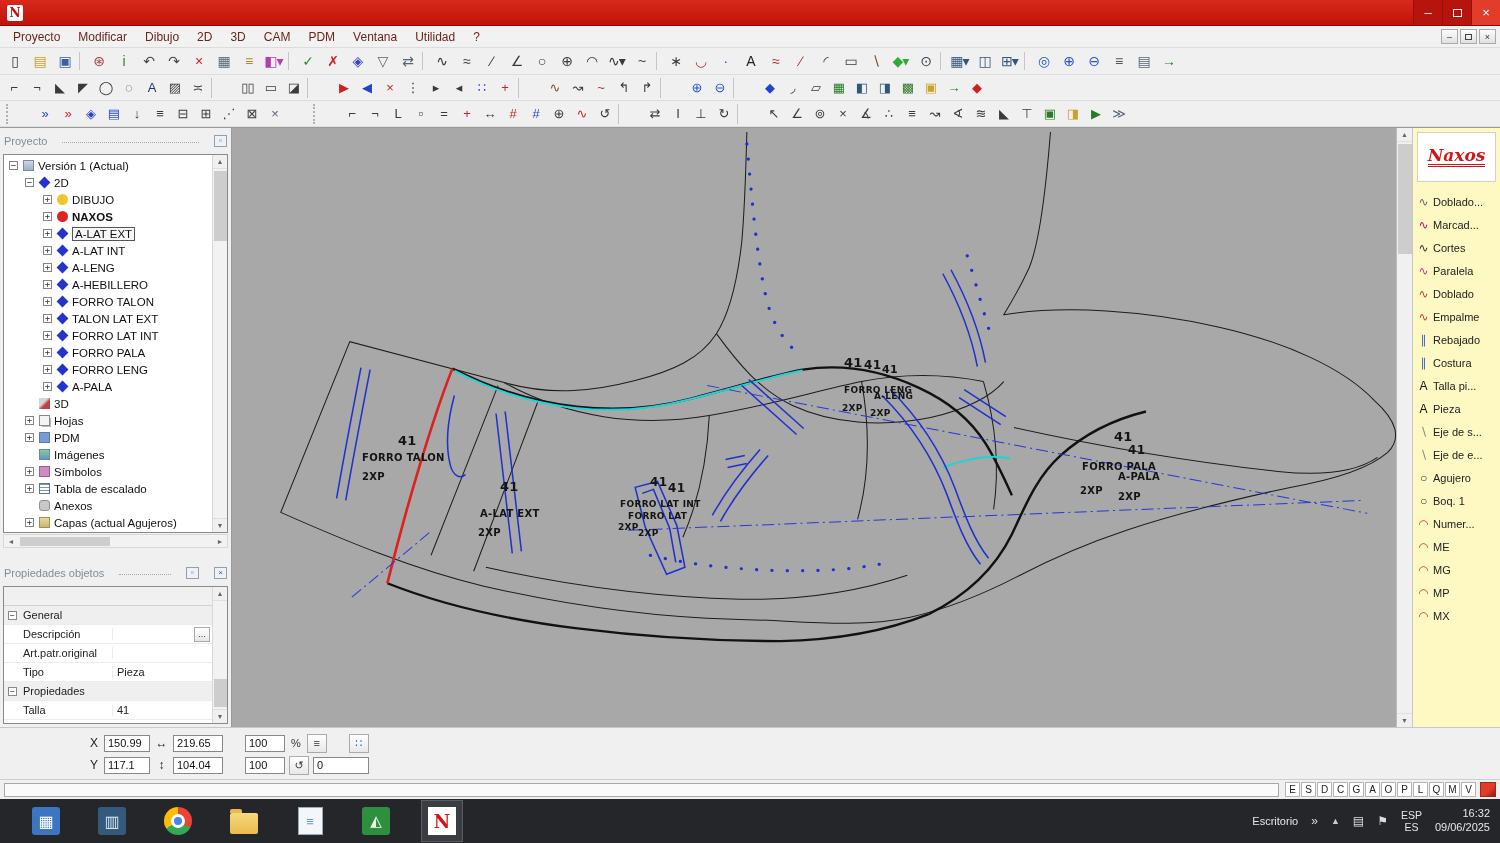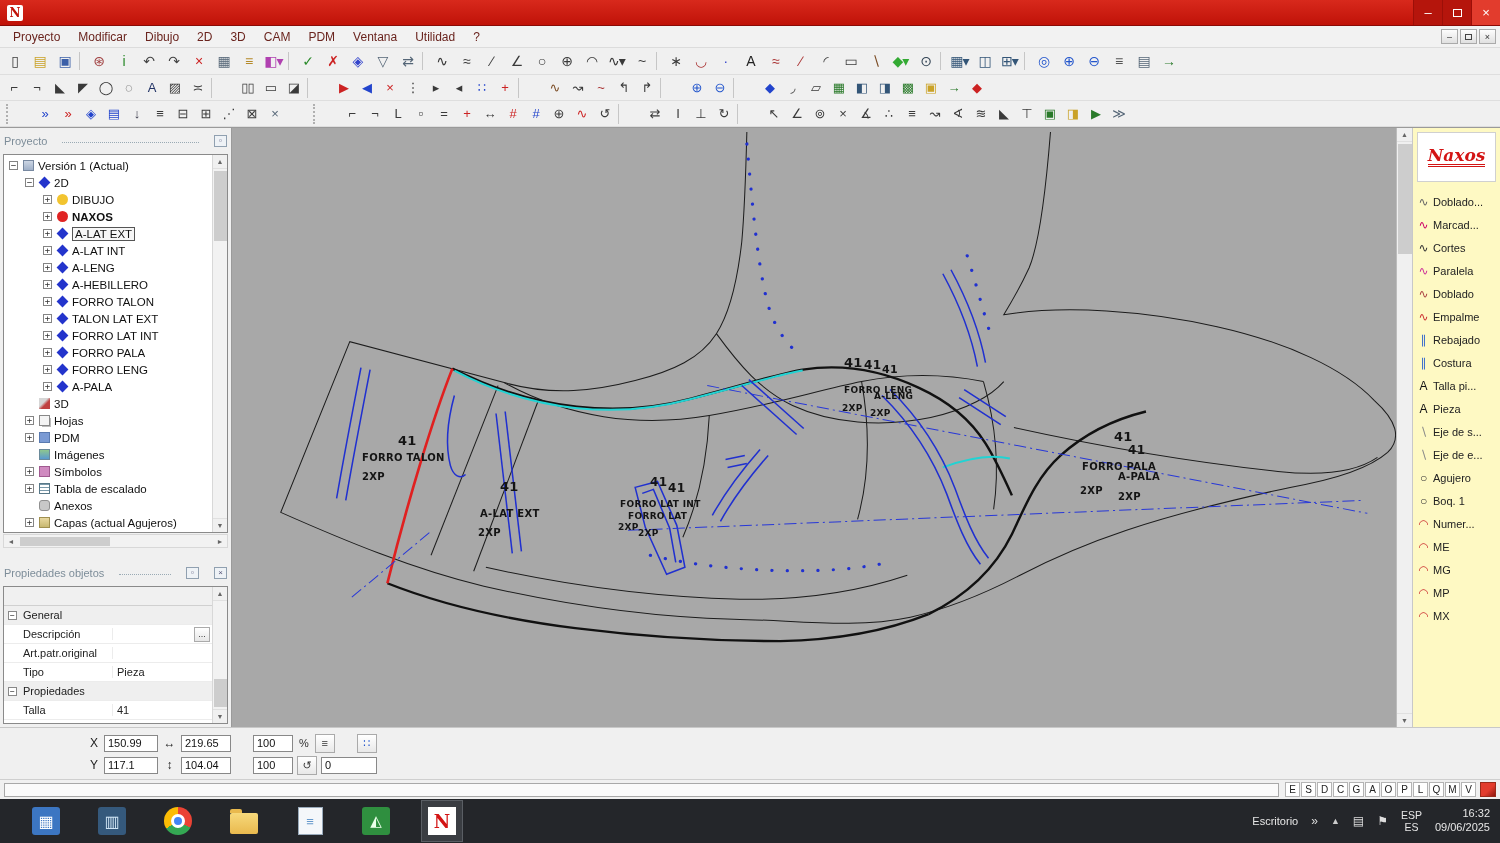--- a/index.html
+++ b/index.html
@@ -98,21 +98,21 @@
   .logo{height:50px;flex:none;margin:4px 4px 8px;background:#fff;border:1px solid #d0d0d0;display:flex;align-items:center;justify-content:center}
   .logo span{font-family:"DejaVu Serif",serif;font-style:italic;font-weight:bold;font-size:17px;color:#d31414;border-bottom:3px double #d31414;line-height:1.05}
   .rp-item{height:23px;flex:none;display:flex;align-items:center;padding-left:3px;font-size:11px;color:#222;white-space:nowrap;overflow:hidden}
   .rp-ico{width:15px;flex:none;text-align:center;margin-right:2px;font-size:12px;font-style:normal}
 
   
   .coordbar{height:52px;flex:none;background:#f0f0f0;border-top:1px solid #c8c8c8;padding:4px 0 0 88px}
   .crow{display:flex;align-items:center;height:22px;gap:4px}
   .clab{font-size:12px;color:#222;width:12px;text-align:center}
   .ci{height:17px;border:1px solid #888;background:#fff;font-size:11px;padding:0 3px;font-family:"Liberation Sans",sans-serif;color:#111}
-  .w46{width:54px}.w50{width:50px}.w40{width:40px}.w56{width:56px}
+  .w46{width:46px}.w50{width:50px}.w40{width:40px}.w56{width:56px}
   .cic{width:15px;text-align:center;font-size:12px;color:#222}
   .cbtn{width:20px;height:19px;border:1px solid #aaa;background:linear-gradient(#fff,#e8e8e8);font-size:11px;display:flex;align-items:center;justify-content:center;color:#333}
   .pct{font-size:11px;color:#333;margin:0 2px}
   .cspace{width:14px}
 
   
   .letterbar{height:20px;flex:none;background:#f0f0f0;border-top:1px solid #cfcfcf;display:flex;align-items:center;padding:0 4px;gap:1px}
   .lfield{flex:1;height:14px;border:1px solid #a8a8a8;background:#fafafa;margin-right:5px}
   .lbox{width:15px;height:15px;border:1px solid #b4b4b4;background:#fff;font-size:10px;display:flex;align-items:center;justify-content:center;color:#222}
   .lflag{width:16px;height:15px;background:linear-gradient(135deg,#e23c2d 55%,#8f1710);border:1px solid #9a2a1a;margin-left:3px}

